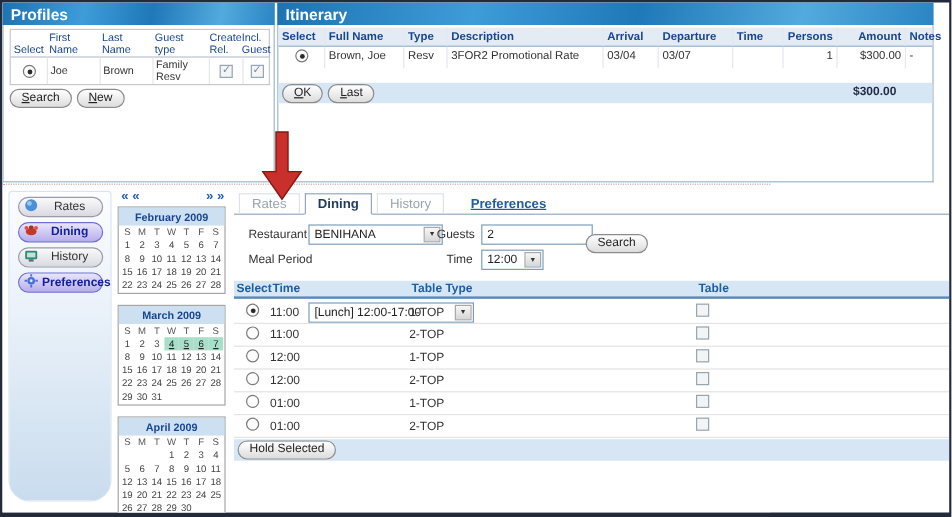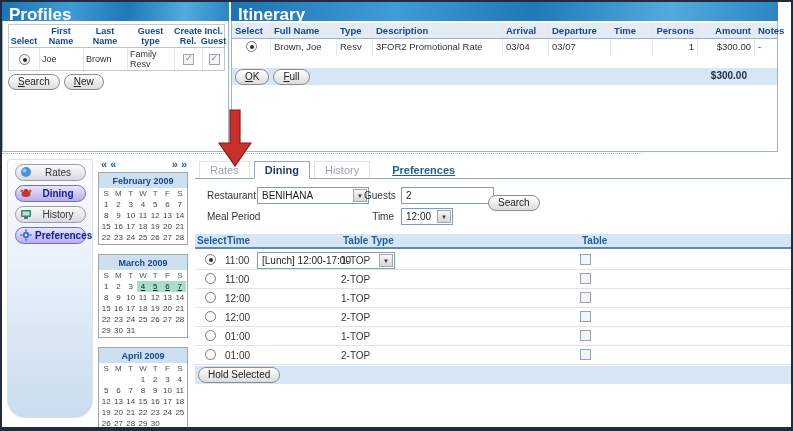--- a/index.html
+++ b/index.html
@@ -1,34 +1,34 @@
 <!DOCTYPE html>
 <html><head>
 <meta charset="utf-8">
 <style>
   * { margin:0; padding:0; box-sizing:border-box; }
   html,body { background:#fff; }
   body { font-family:"Liberation Sans","DejaVu Sans",sans-serif; }
   #app { position:relative; width:793px; height:431px; border:2px solid #232a3a; border-bottom-width:4px; background:#fff; overflow:hidden; }
 
   
-  .panel-header { position:absolute; top:0; height:19px; color:#fff; font-size:17px; font-weight:bold;
+  .panel-header { position:absolute; top:0; height:19px; color:#fff; font-size:13px; font-weight:bold;
     padding:3px 0 0 7px;
     background:linear-gradient(100deg,#1d72b2 0%,#3e9cd9 30%,#1f78b8 55%,#53aadd 80%,#2a85c4 100%); }
   .panel-body { position:absolute; top:19px; bottom:0; background:#fff; border:1px solid #9fb6c9; border-top:none; }
   #profiles-header { left:0; width:227px; }
   #profiles-body { left:0; width:227px; height:131px; }
   #itinerary-header { left:229px; width:547px; }
   #itinerary-body { left:229px; width:547px; height:131px; }
 
   
   .ptable { position:absolute; left:5px; top:3px; width:217px; border:1px solid #c3c9d1; font-size:9px; }
   .prow { display:grid; grid-template-columns:30px 44px 44px 47px 28px 23px; }
   .pcell { padding:1px 2px; display:flex; align-items:flex-end; }
-  .phead { color:#17458f; font-weight:bold; border-bottom:1px solid #b9c2cc; min-height:12px; line-height:10px;text-align:center; }
+  .phead { color:#17458f; font-weight:normal; border-bottom:1px solid #b9c2cc; min-height:12px; line-height:10px; }
   .pdata { border-left:1px solid #e4e7ea; min-height:15px; align-items:center; color:#333; }
   .pdata:first-child { border-left:none; }
   .center { justify-content:center; }
   .pbuttons { position:absolute; left:5px; top:53px; display:flex; gap:4px; }
 
   
   .itable { position:absolute; left:0; top:2px; width:545px; font-size:9.5px; }
   .irow { display:grid; grid-template-columns:38px 66px 36px 130px 46px 62px 42px 45px 57px 1fr; }
   .icell { padding:2px 3px; color:#333; border-left:1px solid #e2e8ee; min-height:14px; }
   .icell:first-child { border-left:none; }
@@ -166,21 +166,21 @@
           <div class="icell ">03/04</div>
           <div class="icell ">03/07</div>
           <div class="icell "></div>
           <div class="icell iright">1</div>
           <div class="icell iright">$300.00</div>
           <div class="icell ">-</div>
         </div>
       <div class="iband">
         <span class="btns">
           <span class="pbtn ak">OK</span>
-          <span class="pbtn ak">Full</span>
+          <span class="pbtn ak">Last</span>
         </span>
         <span class="total">$300.00</span>
       </div>
     </div>
   </div>
 
   <div id="bottom">
 
     <div id="sidebar">
         <div class="sbtn">

